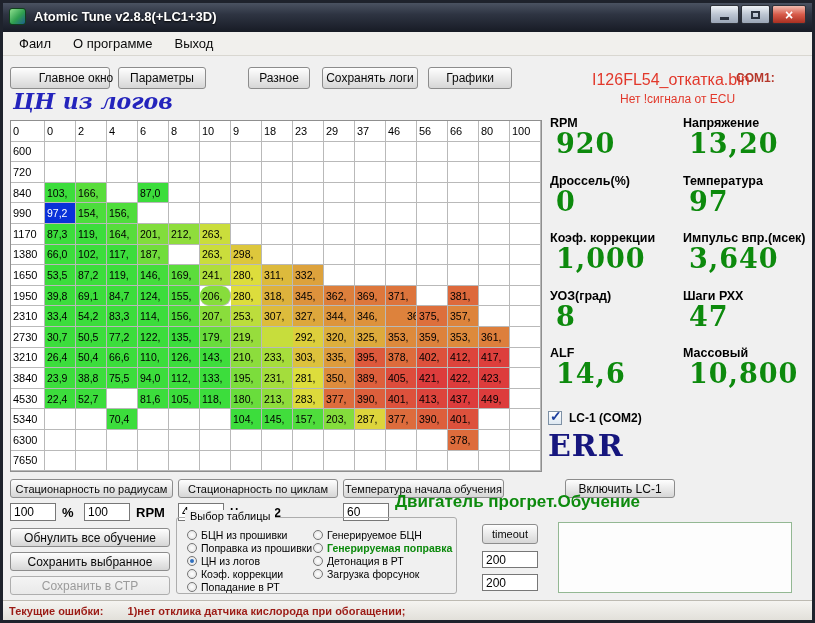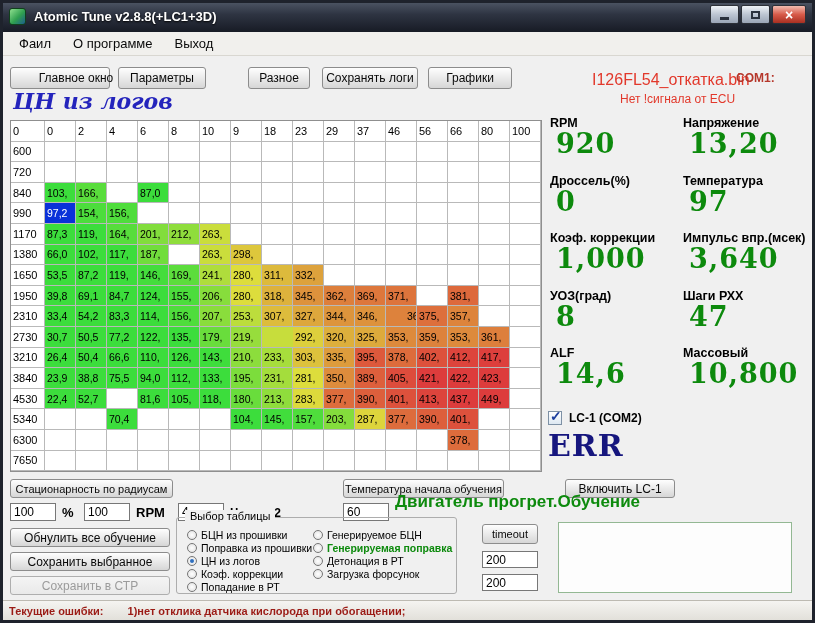--- a/index.html
+++ b/index.html
@@ -293,21 +293,21 @@
       <div class="tc td"></div>
       <div class="tc td"></div>
       <div class="tc td"></div>
       <div class="tc td"></div>
       <div class="tc tl">1950</div>
       <div class="tc td" style="background: rgb(60, 221, 60);">39,8</div>
       <div class="tc td" style="background: rgb(60, 221, 60);">69,1</div>
       <div class="tc td" style="background: rgb(60, 221, 60);">84,7</div>
       <div class="tc td" style="background: rgb(60, 221, 60);">124,</div>
       <div class="tc td" style="background: rgb(76, 221, 60);">155,</div>
-      <div class="tc td" style="background: rgb(135, 221, 60);">206,</div>
+      <div class="tc td" style="background: rgb(135, 221, 60); border-radius: 9px;">206,</div>
       <div class="tc td" style="background: rgb(221, 221, 60);">280,</div>
       <div class="tc td" style="background: rgb(221, 178, 60);">318,</div>
       <div class="tc td" style="background: rgb(221, 146, 60);">345,</div>
       <div class="tc td" style="background: rgb(221, 127, 60);">362,</div>
       <div class="tc td" style="background: rgb(221, 119, 60);">369,</div>
       <div class="tc td" style="background: rgb(221, 116, 60);">371,</div>
       <div class="tc td"></div>
       <div class="tc td" style="background: rgb(221, 105, 60);">381,</div>
       <div class="tc td"></div>
       <div class="tc td"></div>
@@ -494,20 +494,21 @@
 
   <div class="lc1row">
     <div class="checkbox">
         <span class="check">✓</span>
       </div>
     <div class="lc1label">LC-1 (COM2)</div>
   </div>
   <div class="err">ERR</div>
 
   <div class="btn posbtn smtxt b-stat1">Стационарность по радиусам</div>
+  <div class="btn posbtn smtxt b-stat2">Стационарность по циклам</div>
   <div class="btn posbtn smtxt b-stat3">Температура начала обучения</div>
   <div class="btn posbtn b-enable">Включить LC-1</div>
 
   <input class="field f-percent" value="100" style="">
   <div class="blabel l-percent">%</div>
   <input class="field f-rpm" value="100" style="">
   <div class="blabel l-rpm">RPM</div>
   <input class="field f-cycles" value="4" style="">
   <div class="blabel l-cycles">Циклы:2</div>
   <input class="field f-temp" value="60" style="">

